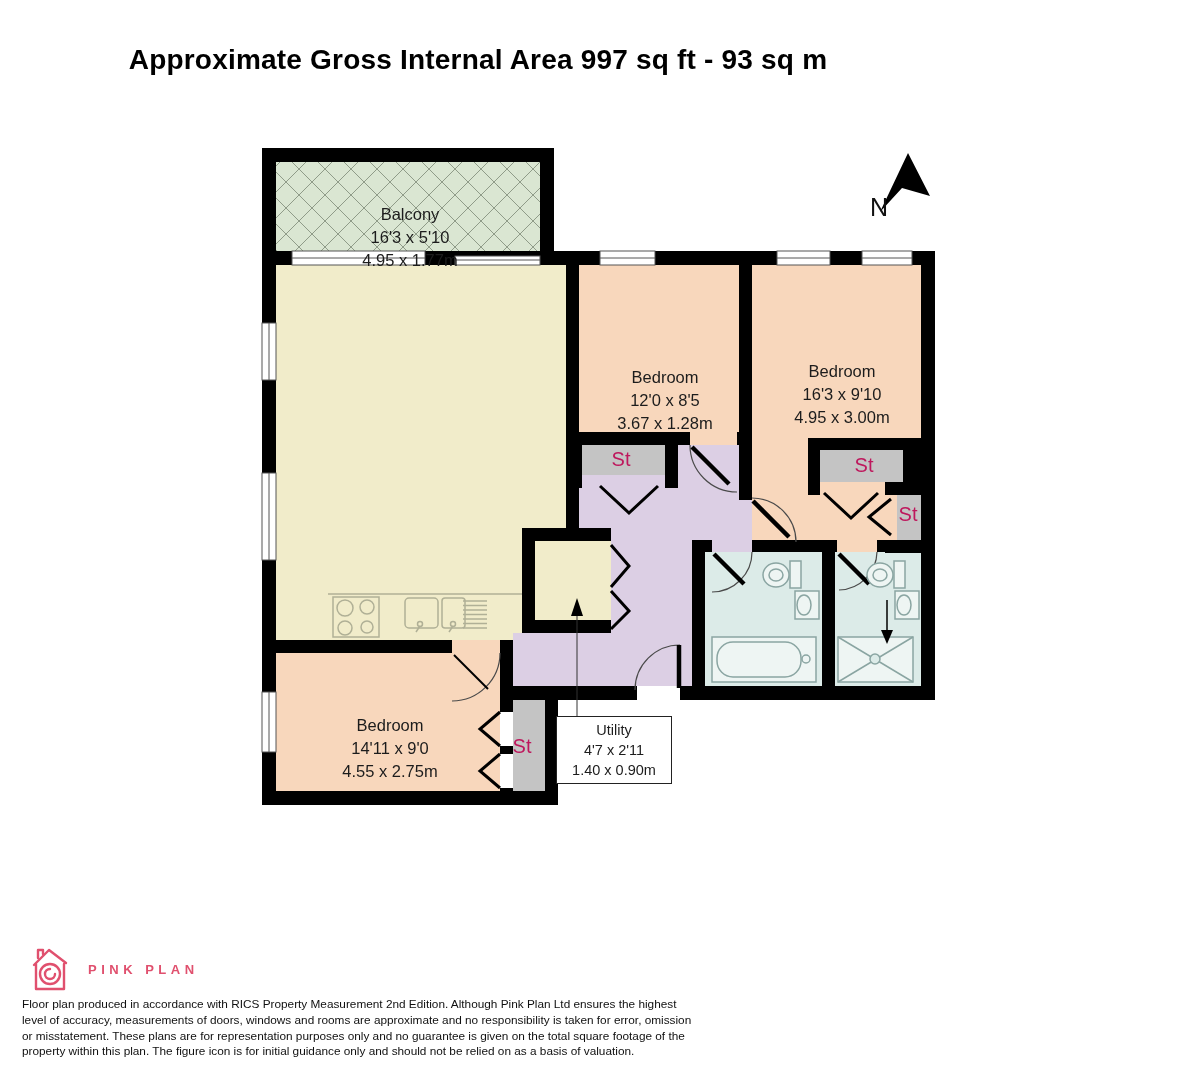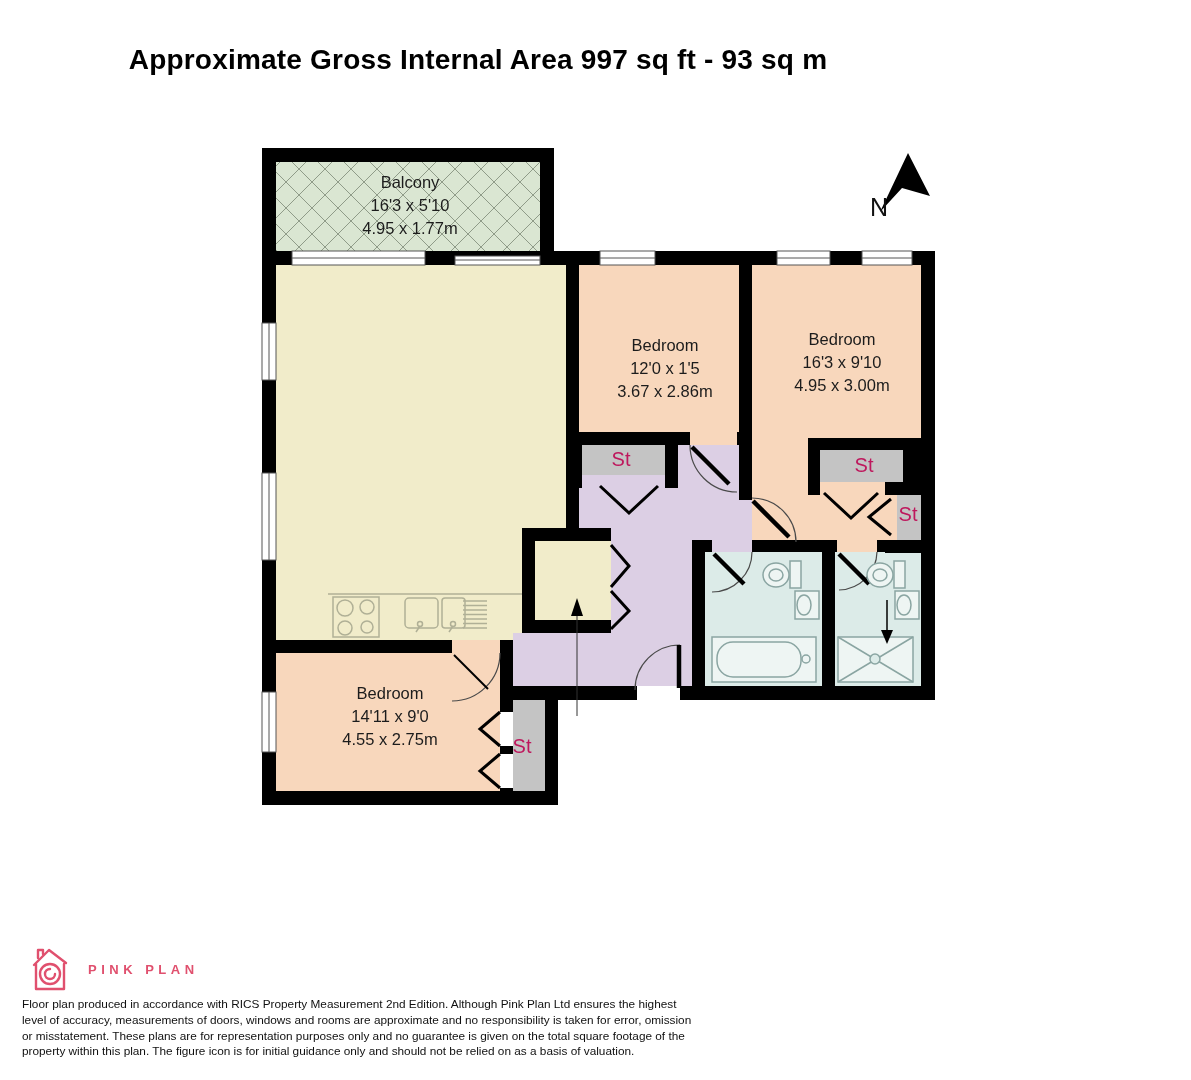--- a/index.html
+++ b/index.html
@@ -7,21 +7,21 @@
     position:relative;width:956px;height:1080px;background:#ffffff;overflow:hidden;
     font-family:"Liberation Sans","DejaVu Sans",sans-serif;color:#111;
   }
   #plan-svg{position:absolute;left:0;top:0;}
   .page-title{
     position:absolute;top:44px;left:50%;transform:translateX(-50%);
     font-size:28px;font-weight:700;letter-spacing:.2px;color:#000;white-space:nowrap;
   }
   .room-label{
     position:absolute;transform:translate(-50%,-50%);
-    text-align:center;font-size:16.5px;line-height:23px;color:#1c1c1c;white-space:nowrap;
+    text-align:center;font-size:16.5px;line-height:23px;color:#1c1c1c;white-space:nowrap;margin-top:32px;
   }
   .st-label{
     position:absolute;transform:translate(-50%,-50%);
     font-size:20px;color:#be185d;
   }
   .north-label{
     position:absolute;transform:translate(-50%,-50%);
     font-size:25px;color:#111;
   }
   .utility-box{
@@ -243,36 +243,41 @@
 
   <div class="room-label" style="left:410px;top:205px">
     <div>Balcony</div>
     <div>16'3 x 5'10</div>
     <div>4.95 x 1.77m</div>
   </div>
 
 
   <div class="room-label" style="left:665px;top:368px">
     <div>Bedroom</div>
-    <div>12'0 x 1'5</div>
-    <div>3.67 x 2.86m</div>
+    <div>12'0 x 8'5</div>
+    <div>3.67 x 1.28m</div>
   </div>
 
   <div class="room-label" style="left:842px;top:362px">
     <div>Bedroom</div>
     <div>16'3 x 9'10</div>
     <div>4.95 x 3.00m</div>
   </div>
 
   <div class="room-label" style="left:390px;top:716px">
     <div>Bedroom</div>
     <div>14'11 x 9'0</div>
     <div>4.55 x 2.75m</div>
   </div>
 
+  <div class="utility-box">
+    <div>Utility</div>
+    <div>4'7 x 2'11</div>
+    <div>1.40 x 0.90m</div>
+  </div>
 
   <div class="st-label" style="left:621px;top:459px">St</div>
   <div class="st-label" style="left:864px;top:465px">St</div>
   <div class="st-label" style="left:908px;top:514px">St</div>
   <div class="st-label" style="left:522px;top:746px">St</div>
 
   <div class="north-label" style="left:879px;top:207px">N</div>
 
 
   <div class="brand-row">

